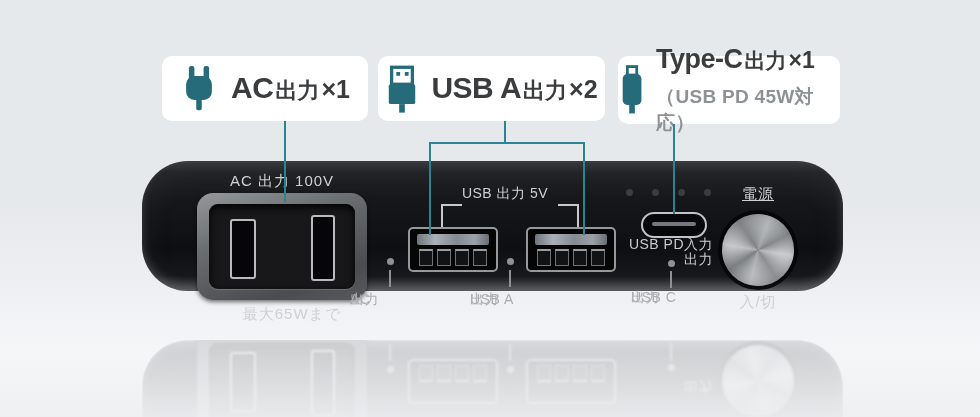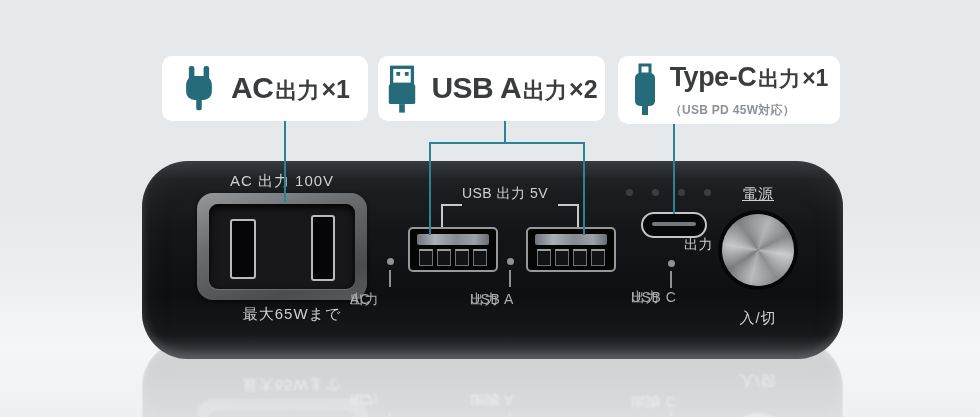--- a/index.html
+++ b/index.html
@@ -22,36 +22,36 @@
   #co2 { left:378px; top:56px; width:227px; height:65px; gap:12px; }
   #co3 { left:618px; top:56px; width:222px; height:68px; gap:10px; }
   .co-col { display:flex; flex-direction:column; align-items:flex-start; }
   .co-main { display:flex; align-items:baseline; color:var(--callout-text); font-weight:bold; white-space:nowrap; }
   .co-main .lat  { font-size:30px; letter-spacing:-0.5px; }
   .co-main .cjk  { font-size:22px; margin-left:2px; }
   .co-main .mult { font-size:25px; margin-left:2px; }
   #co3 .co-main .lat { font-size:27px; }
   #co3 .co-main .cjk { font-size:21px; }
   #co3 .co-main .mult{ font-size:23px; }
-  .co-sub { font-size:12px; font-weight:bold; color:var(--callout-sub); letter-spacing:0.3px; margin-top:9px; }
+  .co-sub { font-size:19px; font-weight:bold; color:var(--callout-sub); letter-spacing:0.3px; margin-top:9px; }
   .teal-fill   { fill:var(--teal); }
   .teal-stroke { fill:none; stroke:var(--teal); }
 
   
   .cline { position:absolute; background:var(--line); width:2px; z-index:5; }
   #ln-ac     { left:284px; top:121px; height:81px; }
   #ln-u-stem { left:504px; top:121px; height:23px; }
   #ln-u-h    { left:429px; top:142px; width:156px; height:2px; }
   #ln-u-l    { left:429px; top:142px; height:93px; }
   #ln-u-r    { left:583px; top:142px; height:93px; }
   #ln-c      { left:673px; top:124px; height:90px; }
 
   
   .device {
-    position:absolute; left:142px; top:161px; width:701px; height:198px;
+    position:absolute; left:142px; top:161px; width:701px; height:130px;
     border-radius:46px; z-index:2;
     background:linear-gradient(180deg,#33363a 0%,#1d1f22 9%,#141518 38%,
                #0e0f11 68%,#17181b 88%,#43464a 99%);
     box-shadow: inset 0 12px 28px rgba(80,85,92,0.22),
                 inset 0 -5px 9px rgba(130,135,140,0.38);
   }
   .device * { position:absolute; }
   .dev-lbl { color:var(--device-text); font-size:15px; text-align:center; letter-spacing:1px; white-space:nowrap; }
   #lbl-ac-top    { left:54px;  top:11px;  width:172px; }
   #lbl-ac-bottom { left:60px;  top:144px; width:180px; }
@@ -104,21 +104,21 @@
               color:#c9cbcd; font-size:14px; line-height:15px; letter-spacing:0.5px; }
   #lbl-usbc div { position:static; }
 
   
   #power-btn { left:580px; top:53px; width:72px; height:72px; border-radius:50%;
     background: radial-gradient(circle at 50% 50%, rgba(90,93,96,0.30), rgba(0,0,0,0) 62%),
       conic-gradient(from 20deg,#bfc2c4,#8e9193 12%,#d8dadc 22%,#97999c 35%,#c6c9cb 48%,
                      #84878a 60%,#d4d6d8 72%,#8b8e90 85%,#bfc2c4);
     box-shadow:0 0 0 4px rgba(4,5,7,0.9), inset 0 0 16px rgba(0,0,0,0.25); }
   #lbl-power-top    { left:580px; top:24px;  width:72px;text-decoration:underline; }
-  #lbl-power-bottom { left:580px; top:148px; width:72px; }
+  #lbl-power-bottom { left:580px; top:132px; width:72px; }
 
   
   .device.reflection {
     top:340px; transform:scaleY(-1); opacity:0.18; filter:blur(1px);
     -webkit-mask-image:linear-gradient(to bottom, rgba(0,0,0,0) 30%, rgba(0,0,0,0.95) 94%);
     mask-image:linear-gradient(to bottom, rgba(0,0,0,0) 30%, rgba(0,0,0,0.95) 94%);
     z-index:1; pointer-events:none;
   }
 </style>
 </head>
@@ -239,20 +239,21 @@
         <div class="led"></div>
         <div class="led"></div>
         <div class="led"></div>
         <div class="led"></div>
       </div>
 
     <div id="usbc-port">
       <div class="usbc-strip"></div>
     </div>
     <div id="lbl-usbc">
+      <div>USB PD入力</div>
       <div>出力</div>
     </div>
 
     <div class="dev-lbl" id="lbl-power-top">電源</div>
     <div id="power-btn"></div>
     <div class="dev-lbl" id="lbl-power-bottom">入/切</div>
 
   </div>
 <div class="device reflection">
 

